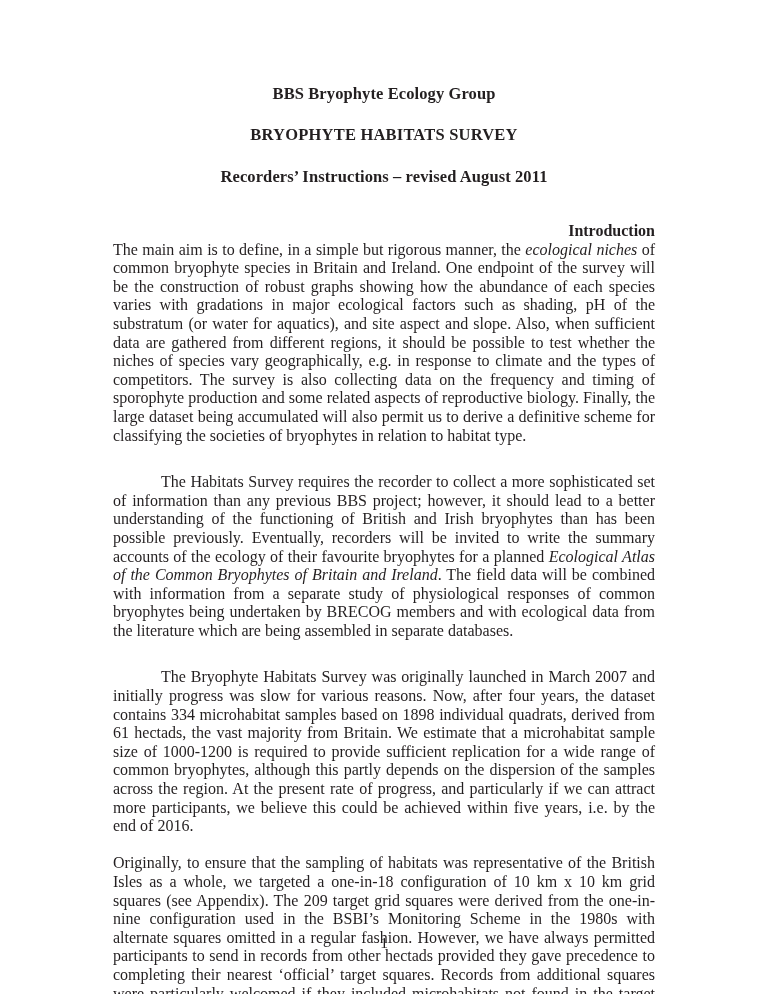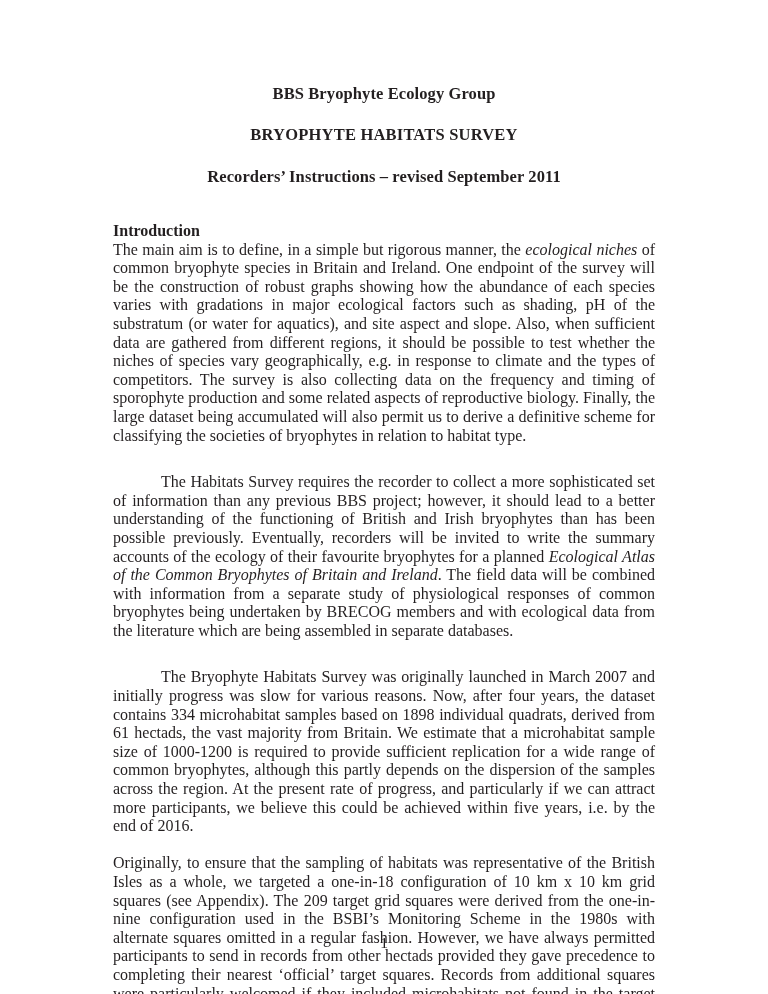--- a/index.html
+++ b/index.html
@@ -54,21 +54,21 @@
     letter-spacing: 0.1px;
   }
   .body-block {
     margin-top: 36px;
   }
   .section-heading {
     font-size: 16px;
     font-weight: bold;
     line-height: 18.6px;
     margin: 0;
-    text-align: left;
+    text-align: right;
   }
   p.para {
     font-size: 16px;
     line-height: 18.6px;
     margin: 0;
     text-align: justify;
     text-justify: inter-word;
     hyphens: none;
   }
   p.para.indent {
@@ -94,21 +94,21 @@
 </head>
 <body>
 
 <div class="page">
 
   <div class="content">
 
     <div class="title-block">
       <h1 class="doc-title">BBS Bryophyte Ecology Group</h1>
       <h2 class="doc-subtitle">BRYOPHYTE HABITATS SURVEY</h2>
-      <h3 class="doc-revision">Recorders’ Instructions – revised September 2011</h3>
+      <h3 class="doc-revision">Recorders’ Instructions – revised August 2011</h3>
     </div>
 
     <div class="body-block">
       <div id="sections-host">
           <p class="section-heading">Introduction</p>
           <p class="para"><span>The main aim is to define, in a simple but rigorous manner, the </span><em>ecological niches</em><span> of common bryophyte species in Britain and Ireland. One endpoint of the survey will be the construction of robust graphs showing how the abundance of each species varies with gradations in major ecological factors such as shading, pH of the substratum (or water for aquatics), and site aspect and slope. Also, when sufficient data are gathered from different regions, it should be possible to test whether the niches of species vary geographically, e.g. in response to climate and the types of competitors. The survey is also collecting data on the frequency and timing of sporophyte production and some related aspects of reproductive biology. Finally, the large dataset being accumulated will also permit us to derive a definitive scheme for classifying the societies of bryophytes in relation to habitat type.</span></p>
           <p class="para indent"><span>The Habitats Survey requires the recorder to collect a more sophisticated set of information than any previous BBS project; however, it should lead to a better understanding of the functioning of British and Irish bryophytes than has been possible previously. Eventually, recorders will be invited to write the summary accounts of the ecology of their favourite bryophytes for a planned </span><em>Ecological Atlas of the Common Bryophytes of Britain and Ireland</em><span>. The field data will be combined with information from a separate study of physiological responses of common bryophytes being undertaken by BRECOG members and with ecological data from the literature which are being assembled in separate databases.</span></p>
           <p class="para indent"><span>The Bryophyte Habitats Survey was originally launched in March 2007 and initially progress was slow for various reasons. Now, after four years, the dataset contains 334 microhabitat samples based on 1898 individual quadrats, derived from 61 hectads, the vast majority from Britain. We estimate that a microhabitat sample size of 1000-1200 is required to provide sufficient replication for a wide range of common bryophytes, although this partly depends on the dispersion of the samples across the region. At the present rate of progress, and particularly if we can attract more participants, we believe this could be achieved within five years, i.e. by the end of 2016.</span></p>
           <div class="section-gap"></div>
           <p class="para"><span>Originally, to ensure that the sampling of habitats was representative of the British Isles as a whole, we targeted a one-in-18 configuration of 10 km x 10 km grid squares (see Appendix). The 209 target grid squares were derived from the one-in-nine configuration used in the BSBI’s Monitoring Scheme in the 1980s with alternate squares omitted in a regular fashion. However, we have always permitted participants to send in records from other hectads provided they gave precedence to completing their nearest ‘official’ target squares. Records from additional squares were particularly welcomed if they included microhabitats not found in the target squares. Several would-be participants have complained that their nearest target squares are dull and a long way from their homes. As completion of the ambitious sampling</span></p>

